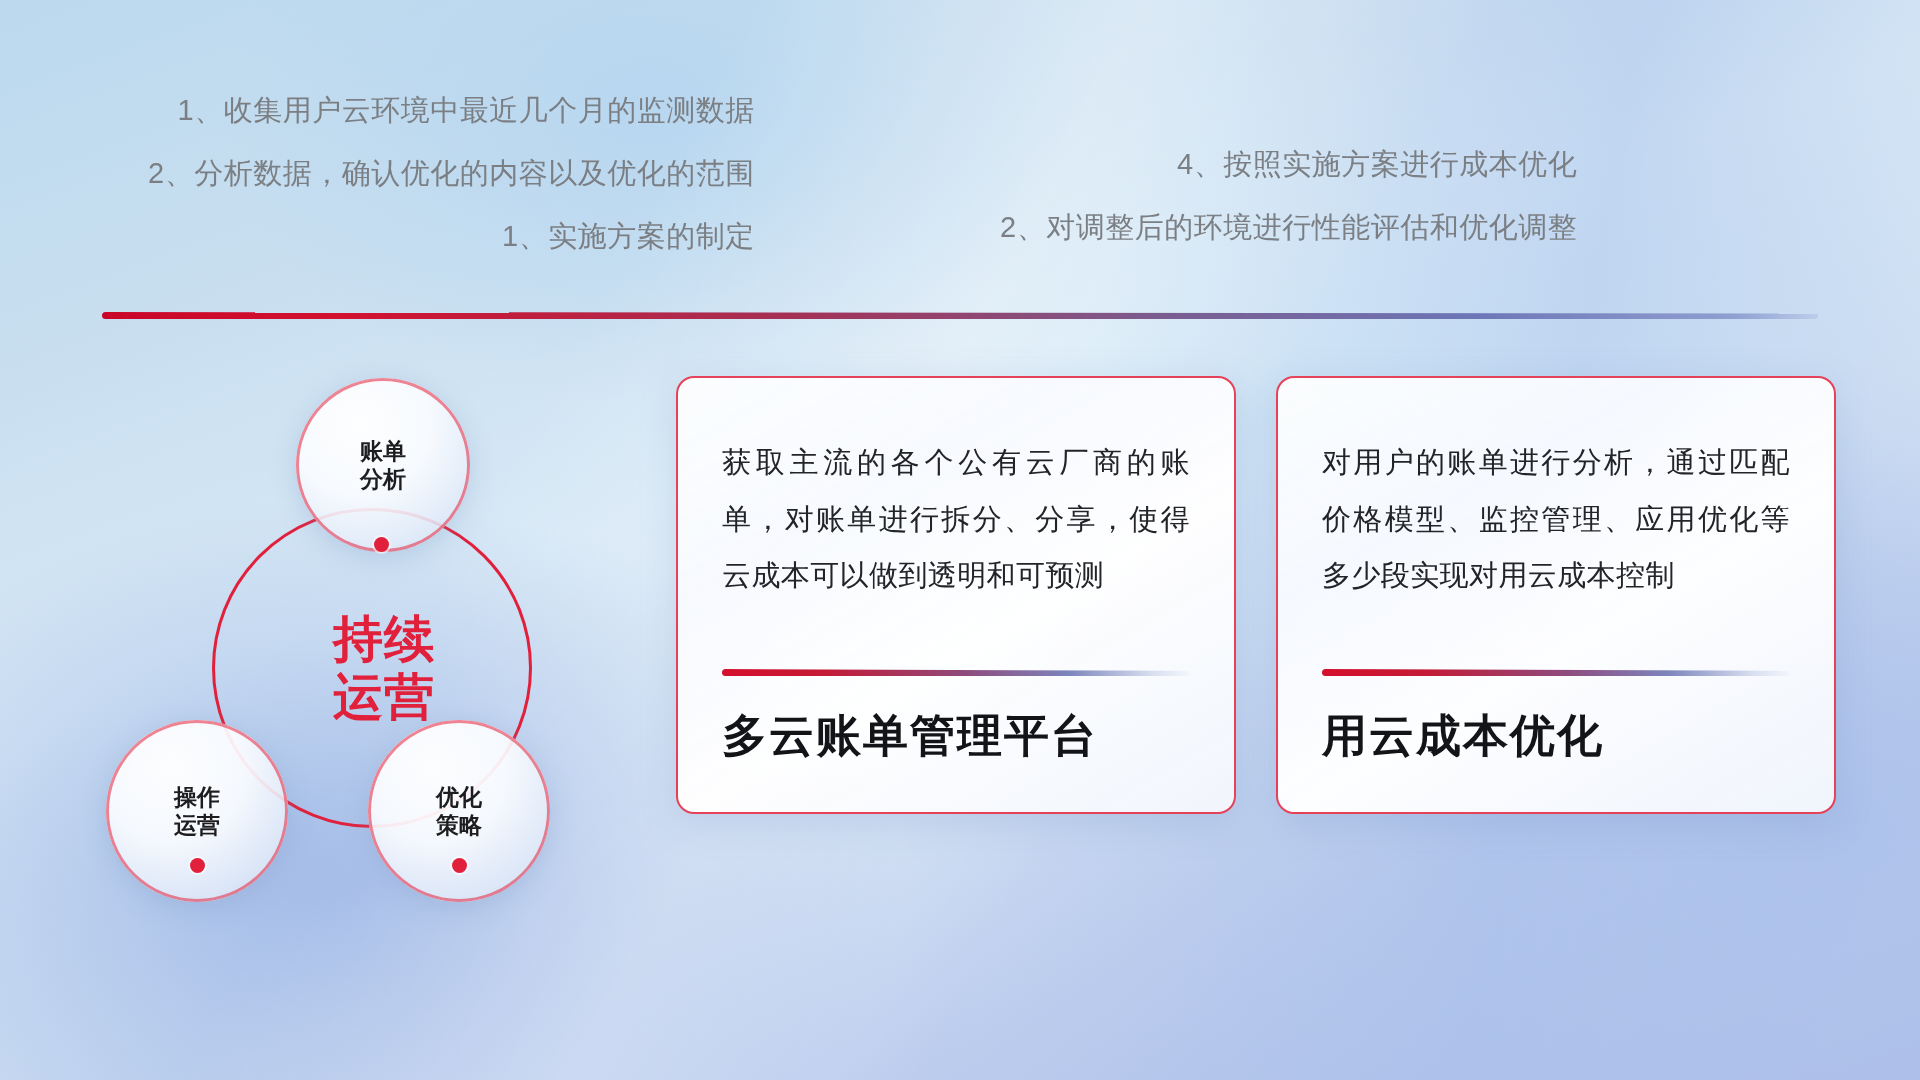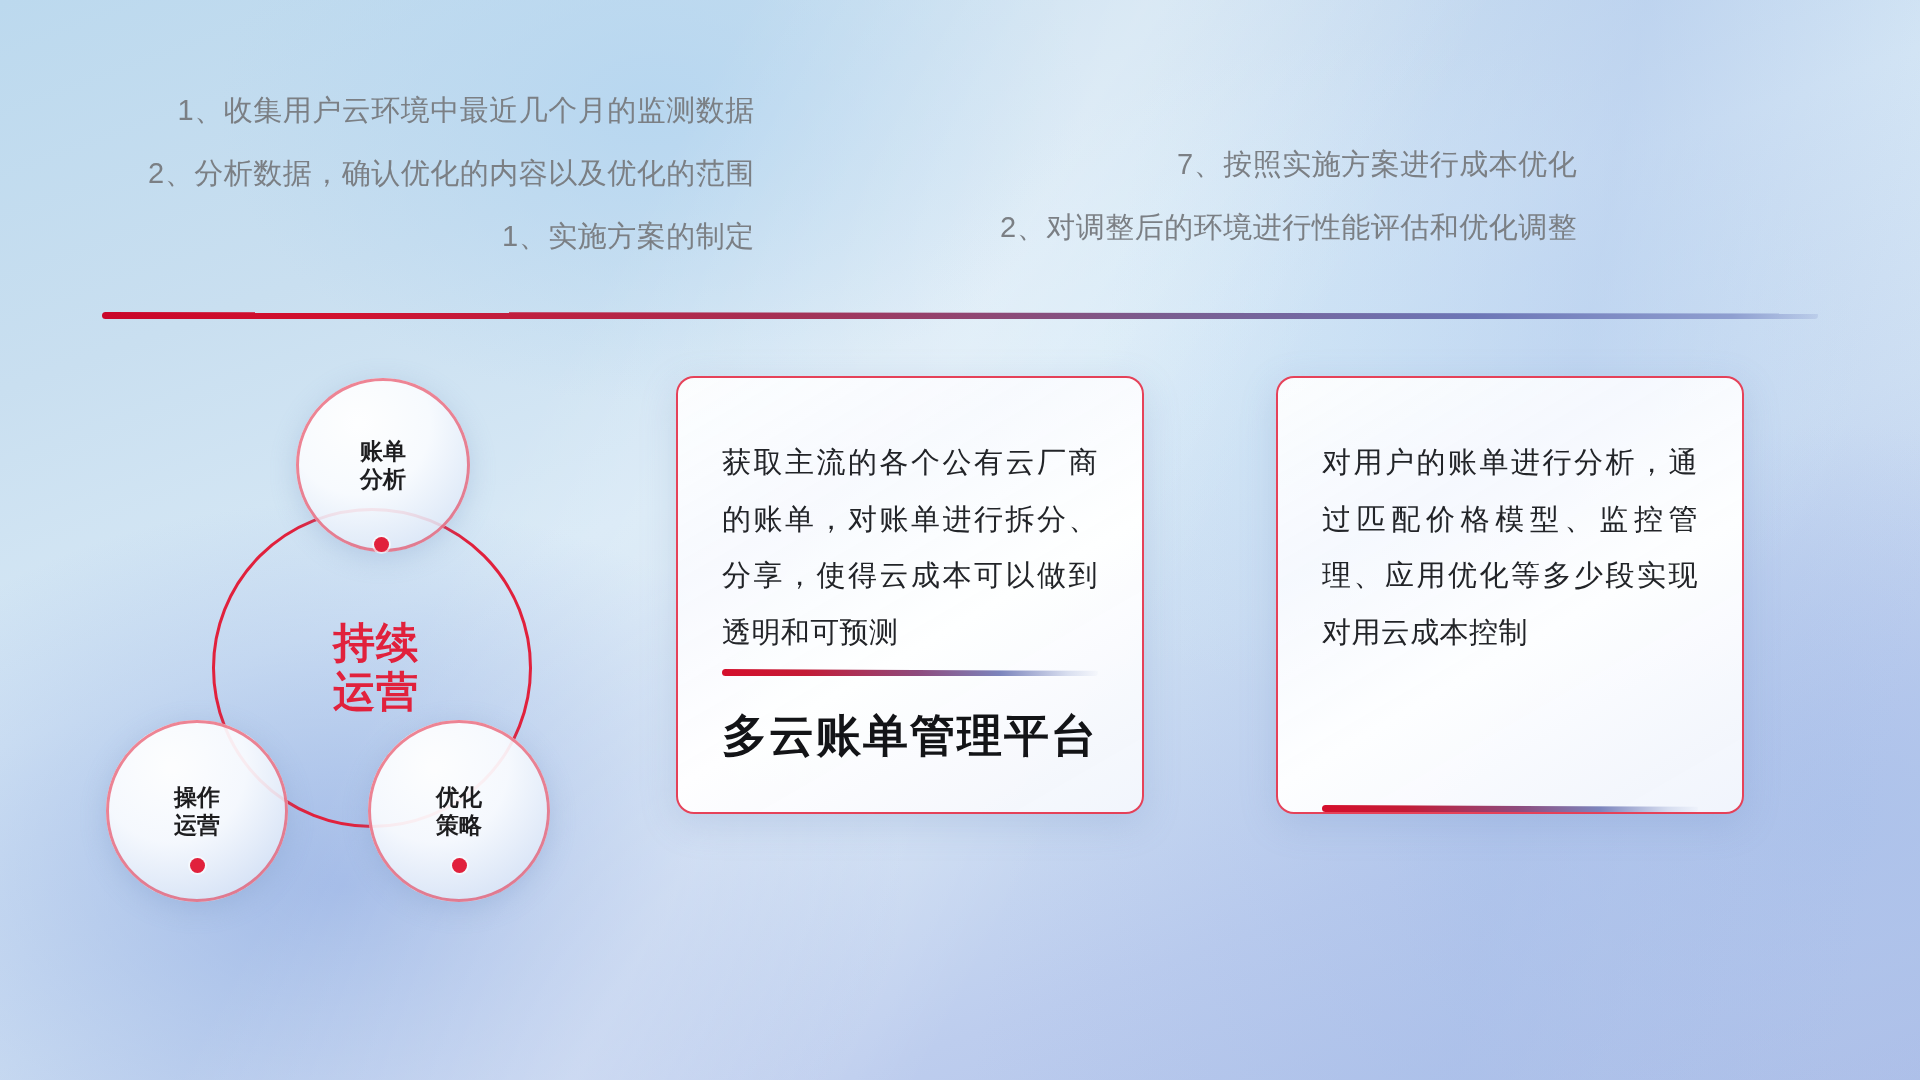--- a/index.html
+++ b/index.html
@@ -93,28 +93,28 @@
     font-size: 23px;
     font-weight: bold;
     color: #1d1d1f;
     line-height: 1.22;
     text-align: center;
     white-space: pre-line;
   }
 
   .center-label {
     position: absolute;
-    left: 120px;
+    left: 128px;
     top: 168px;
     width: 320px;
     height: 320px;
     display: flex;
     align-items: center;
     justify-content: center;
-    font-size: 42px;
+    font-size: 50px;
     font-weight: bold;
     color: #e1213c;
     line-height: 1.16;
     text-align: center;
     white-space: pre-line;
     letter-spacing: 1px;
   }
 
   .node-dot {
     position: absolute;
@@ -125,21 +125,21 @@
     box-shadow: 0 0 0 2px rgba(255,255,255,0.55);
   }
   .dot-top { left: 278px; top: 197px; }
   .dot-bl  { left: 94px;  top: 518px; }
   .dot-br  { left: 356px; top: 518px; }
 
   
   .card {
     position: absolute;
     top: 376px;
-    width: 468px;
+    width: 560px;
     height: 438px;
     border-radius: 18px;
     border: 2px solid rgba(226,33,60,0.85);
     background: linear-gradient(150deg, rgba(255,255,255,0.90) 0%, rgba(248,250,254,0.95) 30%, rgba(255,255,255,0.97) 58%, rgba(243,246,252,0.96) 100%);
     box-shadow: 0 10px 36px rgba(110,140,190,0.22);
     box-sizing: border-box;
     padding: 56px 44px 0 44px;
     display: flex;
     flex-direction: column;
   }
@@ -178,21 +178,21 @@
 
 <div id="slide">
 
   <div class="list-col list-left">
     <div class="list-item">1、收集用户云环境中最近几个月的监测数据</div>
     <div class="list-item">2、分析数据，确认优化的内容以及优化的范围</div>
     <div class="list-item">1、实施方案的制定</div>
   </div>
 
   <div class="list-col list-right">
-    <div class="list-item">7、按照实施方案进行成本优化</div>
+    <div class="list-item">4、按照实施方案进行成本优化</div>
     <div class="list-item">2、对调整后的环境进行性能评估和优化调整</div>
   </div>
 
   <div class="divider"></div>
 
   <div class="venn">
     <div class="ring ring-main"></div>
 
     <div class="bubble bubble-top">
       <div class="bubble-label">账单
@@ -222,15 +222,16 @@
 
   <div class="card card-1">
     <div class="card-body">获取主流的各个公有云厂商的账单，对账单进行拆分、分享，使得云成本可以做到透明和可预测</div>
     <div class="card-rule"></div>
     <div class="card-title">多云账单管理平台</div>
   </div>
 
   <div class="card card-2">
     <div class="card-body">对用户的账单进行分析，通过匹配价格模型、监控管理、应用优化等多少段实现对用云成本控制</div>
     <div class="card-rule"></div>
+    <div class="card-title">用云成本优化</div>
   </div>
 
 </div>
 
 </body></html>

